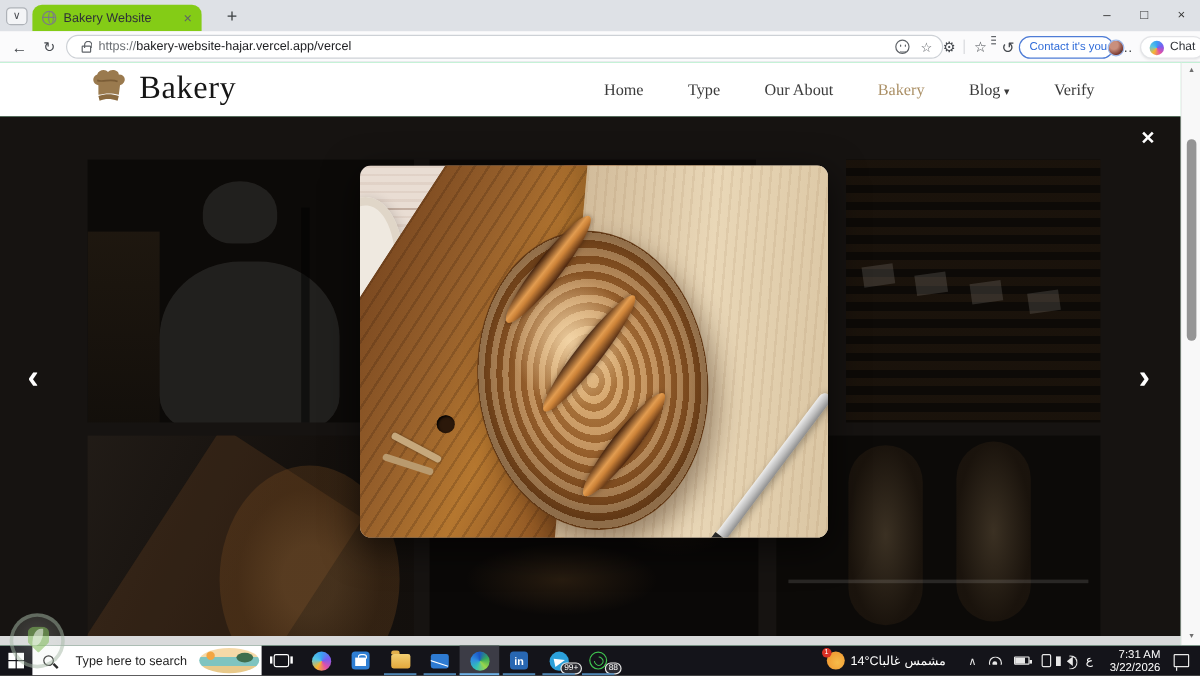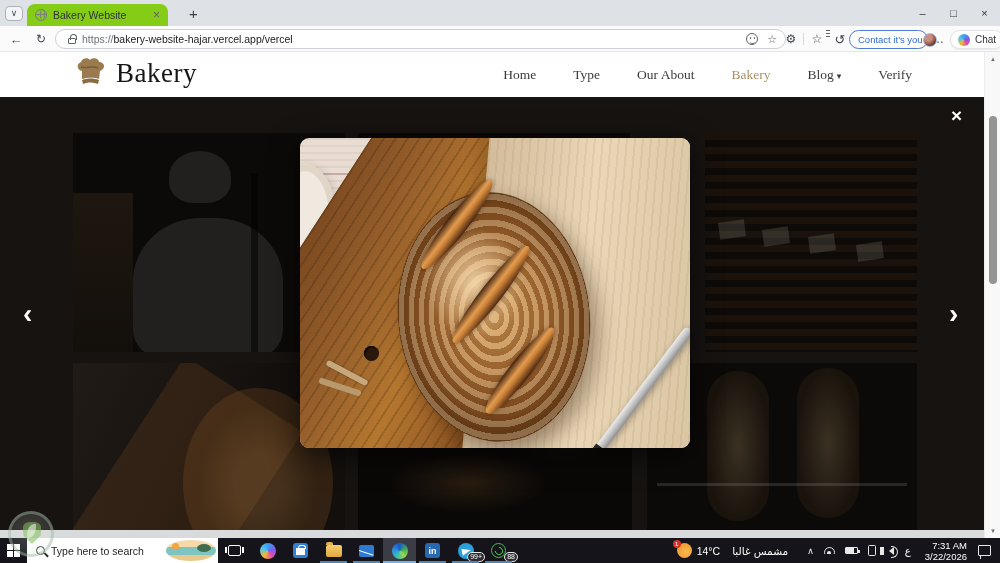--- a/index.html
+++ b/index.html
@@ -129,21 +129,21 @@
   .sb-thumb { position:absolute; left:4px; top:64px; width:8px; height:168px; border-radius:4px; background:#949494; }
 
   
   .taskbar { position:absolute; left:0; top:538px; width:1000px; height:25px; background:#14141a; display:flex; align-items:center; z-index:5; }
   .start { position:absolute; left:7px; top:6px; width:13px; height:13px; cursor:pointer; }
   .start div { position:absolute; width:6px; height:6px; background:#fff; }
   .start .q2 { left:7px; } .start .q3 { top:7px; } .start .q4 { left:7px; top:7px; }
   .searchbox { position:absolute; left:27px; top:0; width:191px; height:25px; background:#fff; display:flex; align-items:center; cursor:text; }
   .mag { width:9px; height:9px; border:1.5px solid #2b2b2b; border-radius:50%; position:relative; margin-left:9px; flex:0 0 auto; }
   .mag::after { content:""; position:absolute; left:7px; top:7px; width:5px; height:1.5px; background:#2b2b2b; transform:rotate(45deg); }
-  .search-text { font-size:10.5px; color:#1f1f1f; margin-left:6px; flex:1; white-space:nowrap; }
+  .search-text { font-size:10.5px; color:#1f1f1f; margin-left:18px; flex:1; white-space:nowrap; }
   .highlight { width:50px; height:21px; border-radius:50%; margin-right:2px; flex:0 0 auto; overflow:hidden; position:relative;
     background:linear-gradient(180deg, #f5d9a8 0 35%, #7fc4c0 35% 70%, #e8c98a 70%); }
   .highlight::before { content:""; position:absolute; left:6px; top:3px; width:7px; height:7px; border-radius:50%; background:#f2a541; }
   .highlight::after { content:""; position:absolute; right:5px; top:4px; width:14px; height:8px; border-radius:50%; background:#3e6e4e; }
   .tb-slot { position:absolute; top:0; width:33px; height:25px; display:flex; align-items:center; justify-content:center; cursor:pointer; }
   .tb-slot.active { background:#3c3c46; }
   .underline { position:absolute; bottom:0; left:3px; width:27px; height:2px; background:#4f86b3; }
   .tb-slot.active .underline { left:0; width:33px; height:2.5px; background:#6fb2e8; }
   .taskview { width:13px; height:11px; border:1.4px solid #fff; border-radius:2px; position:relative; }
   .taskview::after { content:""; position:absolute; left:-4px; top:1px; width:2px; height:6px; background:#fff; box-shadow:17px 0 0 #fff; }
@@ -158,21 +158,21 @@
   .mail-ico::before { content:""; position:absolute; left:-3px; top:-7px; width:20px; height:14px; transform:rotate(18deg); border-bottom:1.6px solid #fff; }
   .li-ico { width:15px; height:15px; border-radius:3px; background:#2867b2; color:#fff; font-size:9px; font-weight:bold; display:flex; align-items:center; justify-content:center; }
   .tg-ico { width:16px; height:16px; border-radius:50%; background:#2ba0da; position:relative; }
   .tg-ico::before { content:""; position:absolute; left:4px; top:5px; width:0; height:0; border-left:9px solid #fff; border-top:3px solid transparent; border-bottom:4px solid transparent; transform:rotate(-12deg); }
   .wa-ico { width:15px; height:15px; border-radius:50%; border:1.6px solid #3fc24f; position:relative; }
   .wa-ico::before { content:""; position:absolute; left:2.5px; top:2.5px; width:6px; height:6px; border:1.6px solid #3fc24f; border-radius:50%; border-left-color:transparent; transform:rotate(45deg); }
   .badge { position:absolute; right:-3px; bottom:1px; background:#2d2d33; border:1px solid #e8e8e8; color:#fff; font-size:7px; line-height:8px; border-radius:6px; padding:0 2px; }
   .tray { position:absolute; right:0; top:0; height:25px; display:flex; align-items:center; color:#fff; }
   .weather-ico { position:relative; width:15px; height:15px; border-radius:50%; background:radial-gradient(circle at 60% 60%, #f6bb4a, #ef8f2a); margin-right:5px; }
   .weather-badge { position:absolute; left:-4px; top:-3px; width:8px; height:8px; border-radius:50%; background:#d93025; color:#fff; font-size:6px; line-height:8px; text-align:center; }
-  .temp { font-size:10.5px; margin-right:12px; }
+  .temp { font-size:10.5px; margin-right:0; }
   .cond { font-size:10.5px; font-family:"DejaVu Sans", sans-serif; margin-right:14px; direction:rtl; }
   .tray-ico { margin:0 5px; color:#e8e8e8; font-size:9px; display:flex; align-items:center; cursor:pointer;}
   .wifi { width:11px; height:7px; overflow:hidden; position:relative; }
   .wifi::before { content:""; position:absolute; left:0; top:0; width:11px; height:11px; border:1.4px solid #e8e8e8; border-radius:50%; box-sizing:border-box; }
   .wifi::after { content:""; position:absolute; left:3.5px; top:3.5px; width:4px; height:4px; border-radius:50%; background:#e8e8e8; }
   .batt { width:13px; height:7px; border:1px solid #e8e8e8; border-radius:1px; position:relative; background:linear-gradient(90deg, #e8e8e8 0 75%, transparent 75%); }
   .batt::after { content:""; position:absolute; right:-3px; top:1.5px; width:2px; height:3px; background:#e8e8e8; }
   .phone { width:8px; height:11px; border:1.2px solid #e8e8e8; border-radius:1.5px; }
   .spk { width:0; height:0; border-top:4px solid transparent; border-bottom:4px solid transparent; border-right:5px solid #e8e8e8; position:relative; margin-left:3px;}
   .spk::before { content:""; position:absolute; left:-9px; top:-4px; width:4px; height:8px; background:#e8e8e8; }

